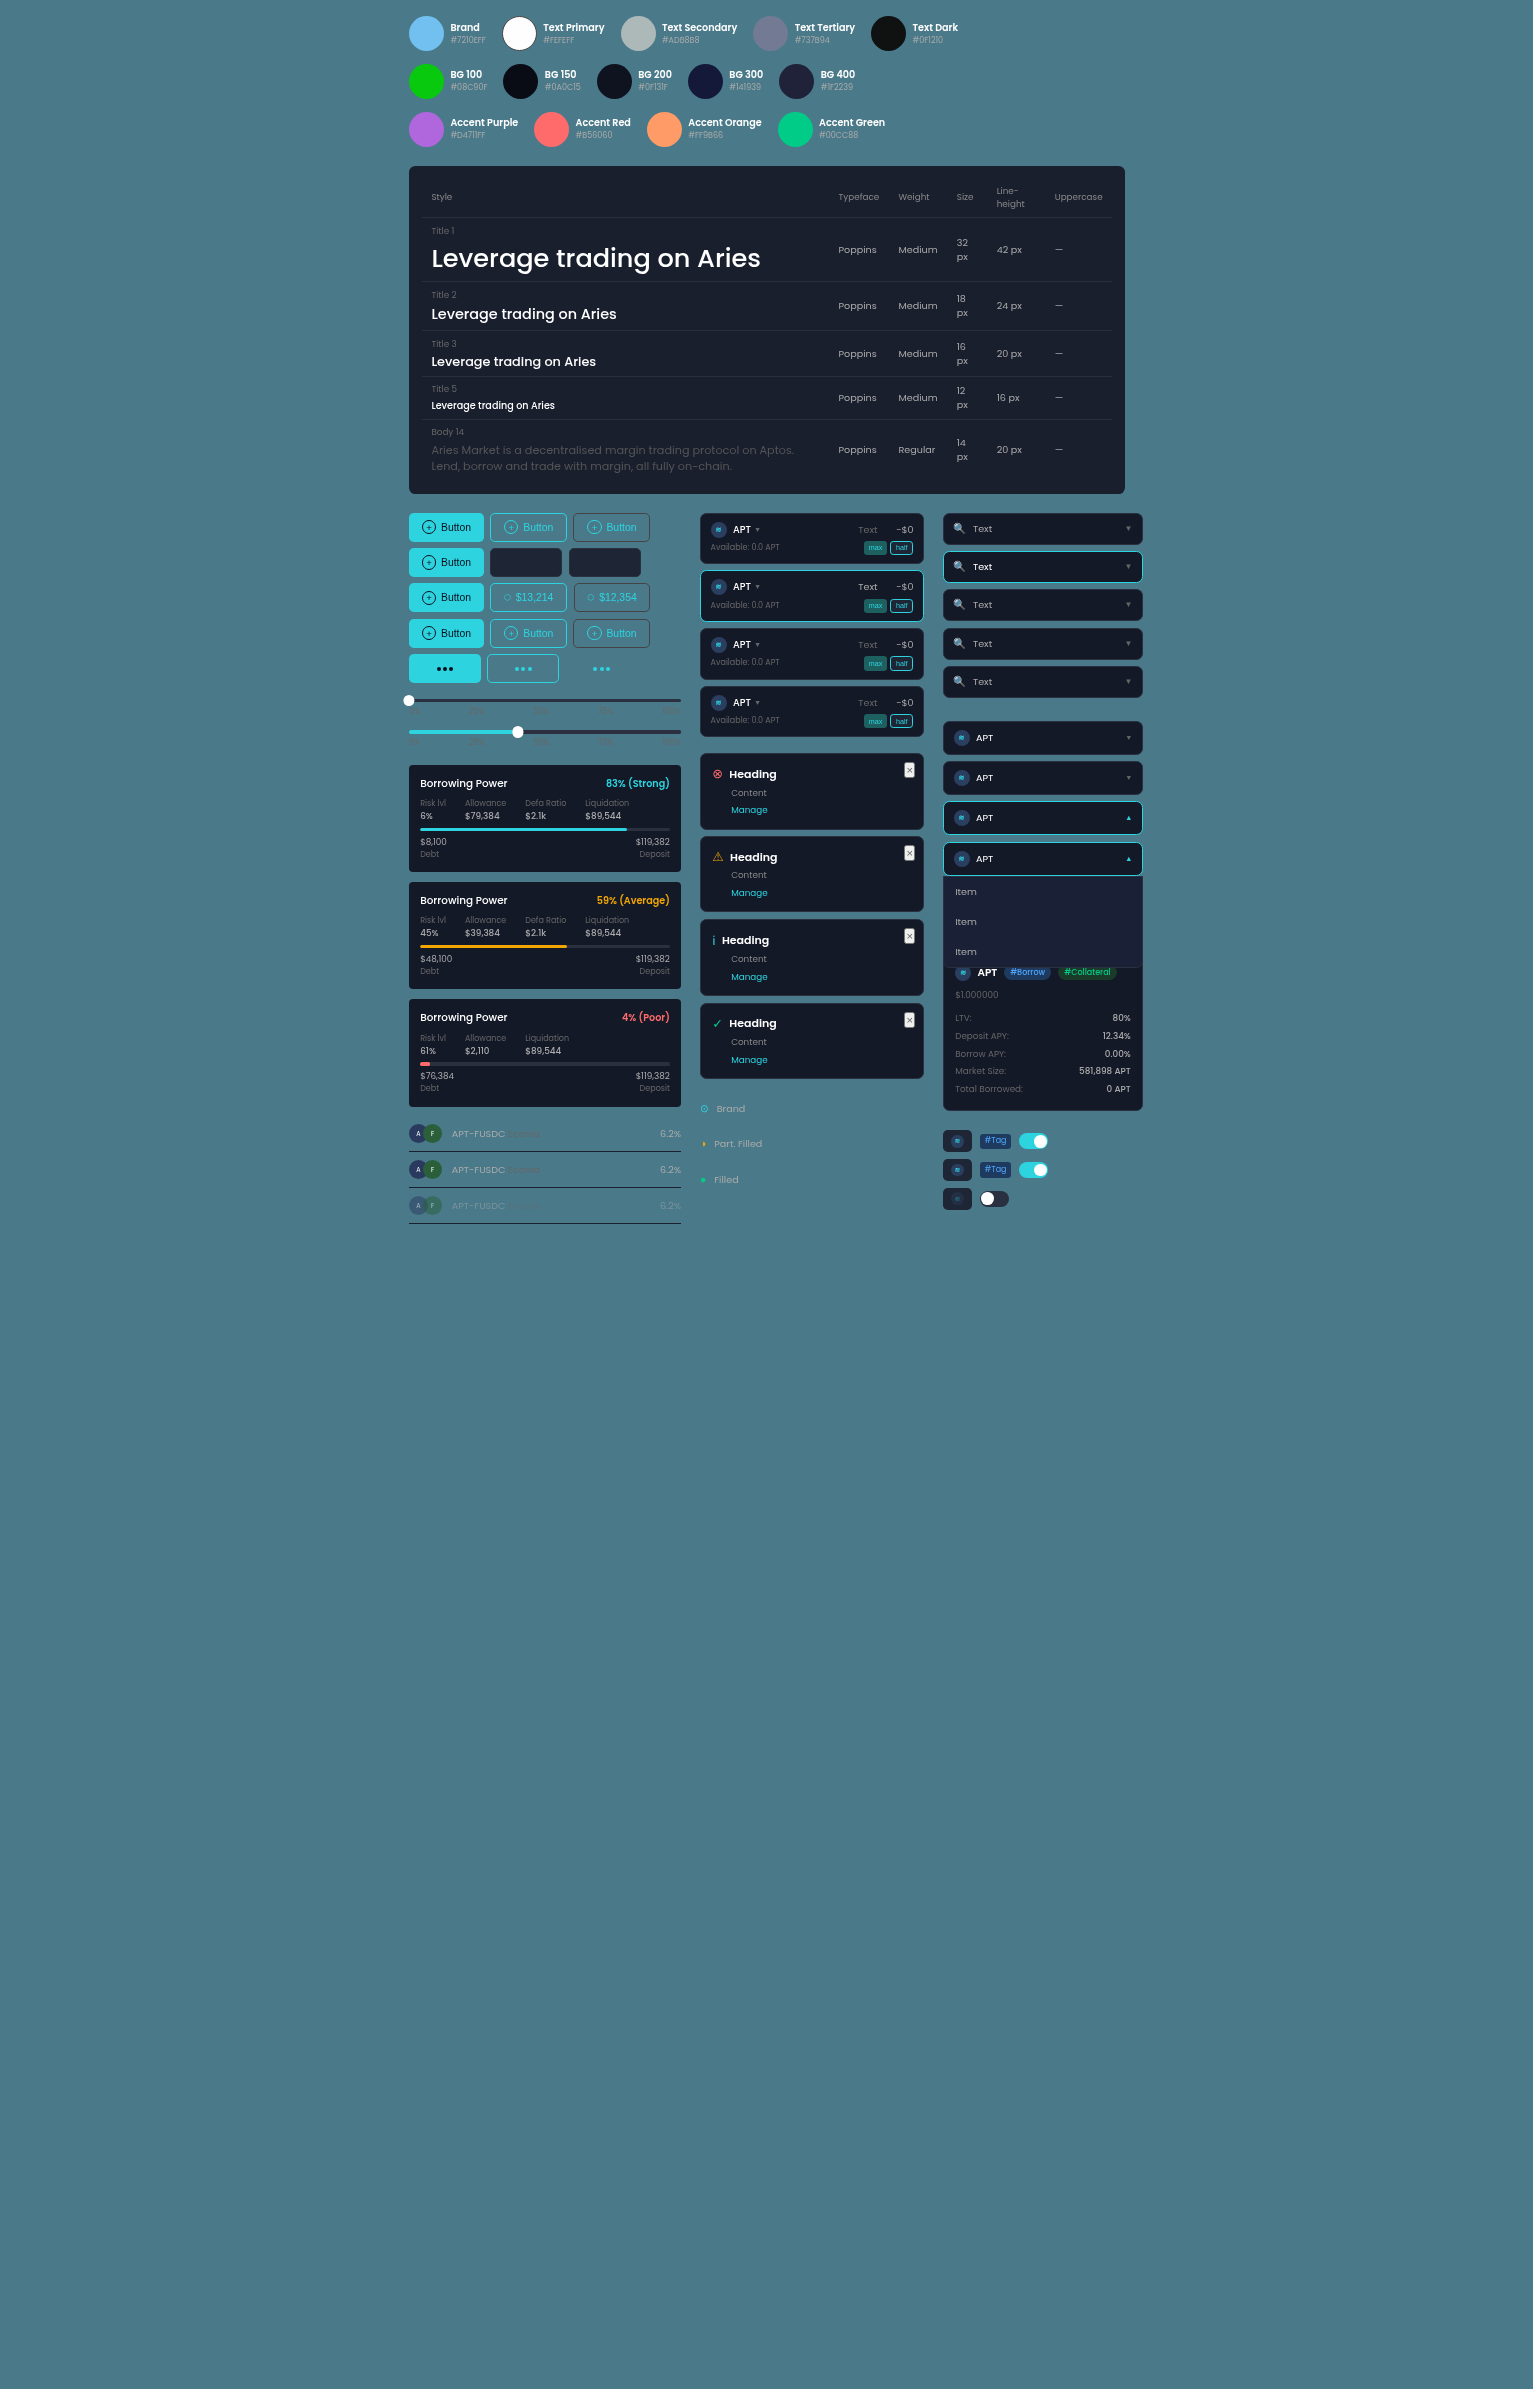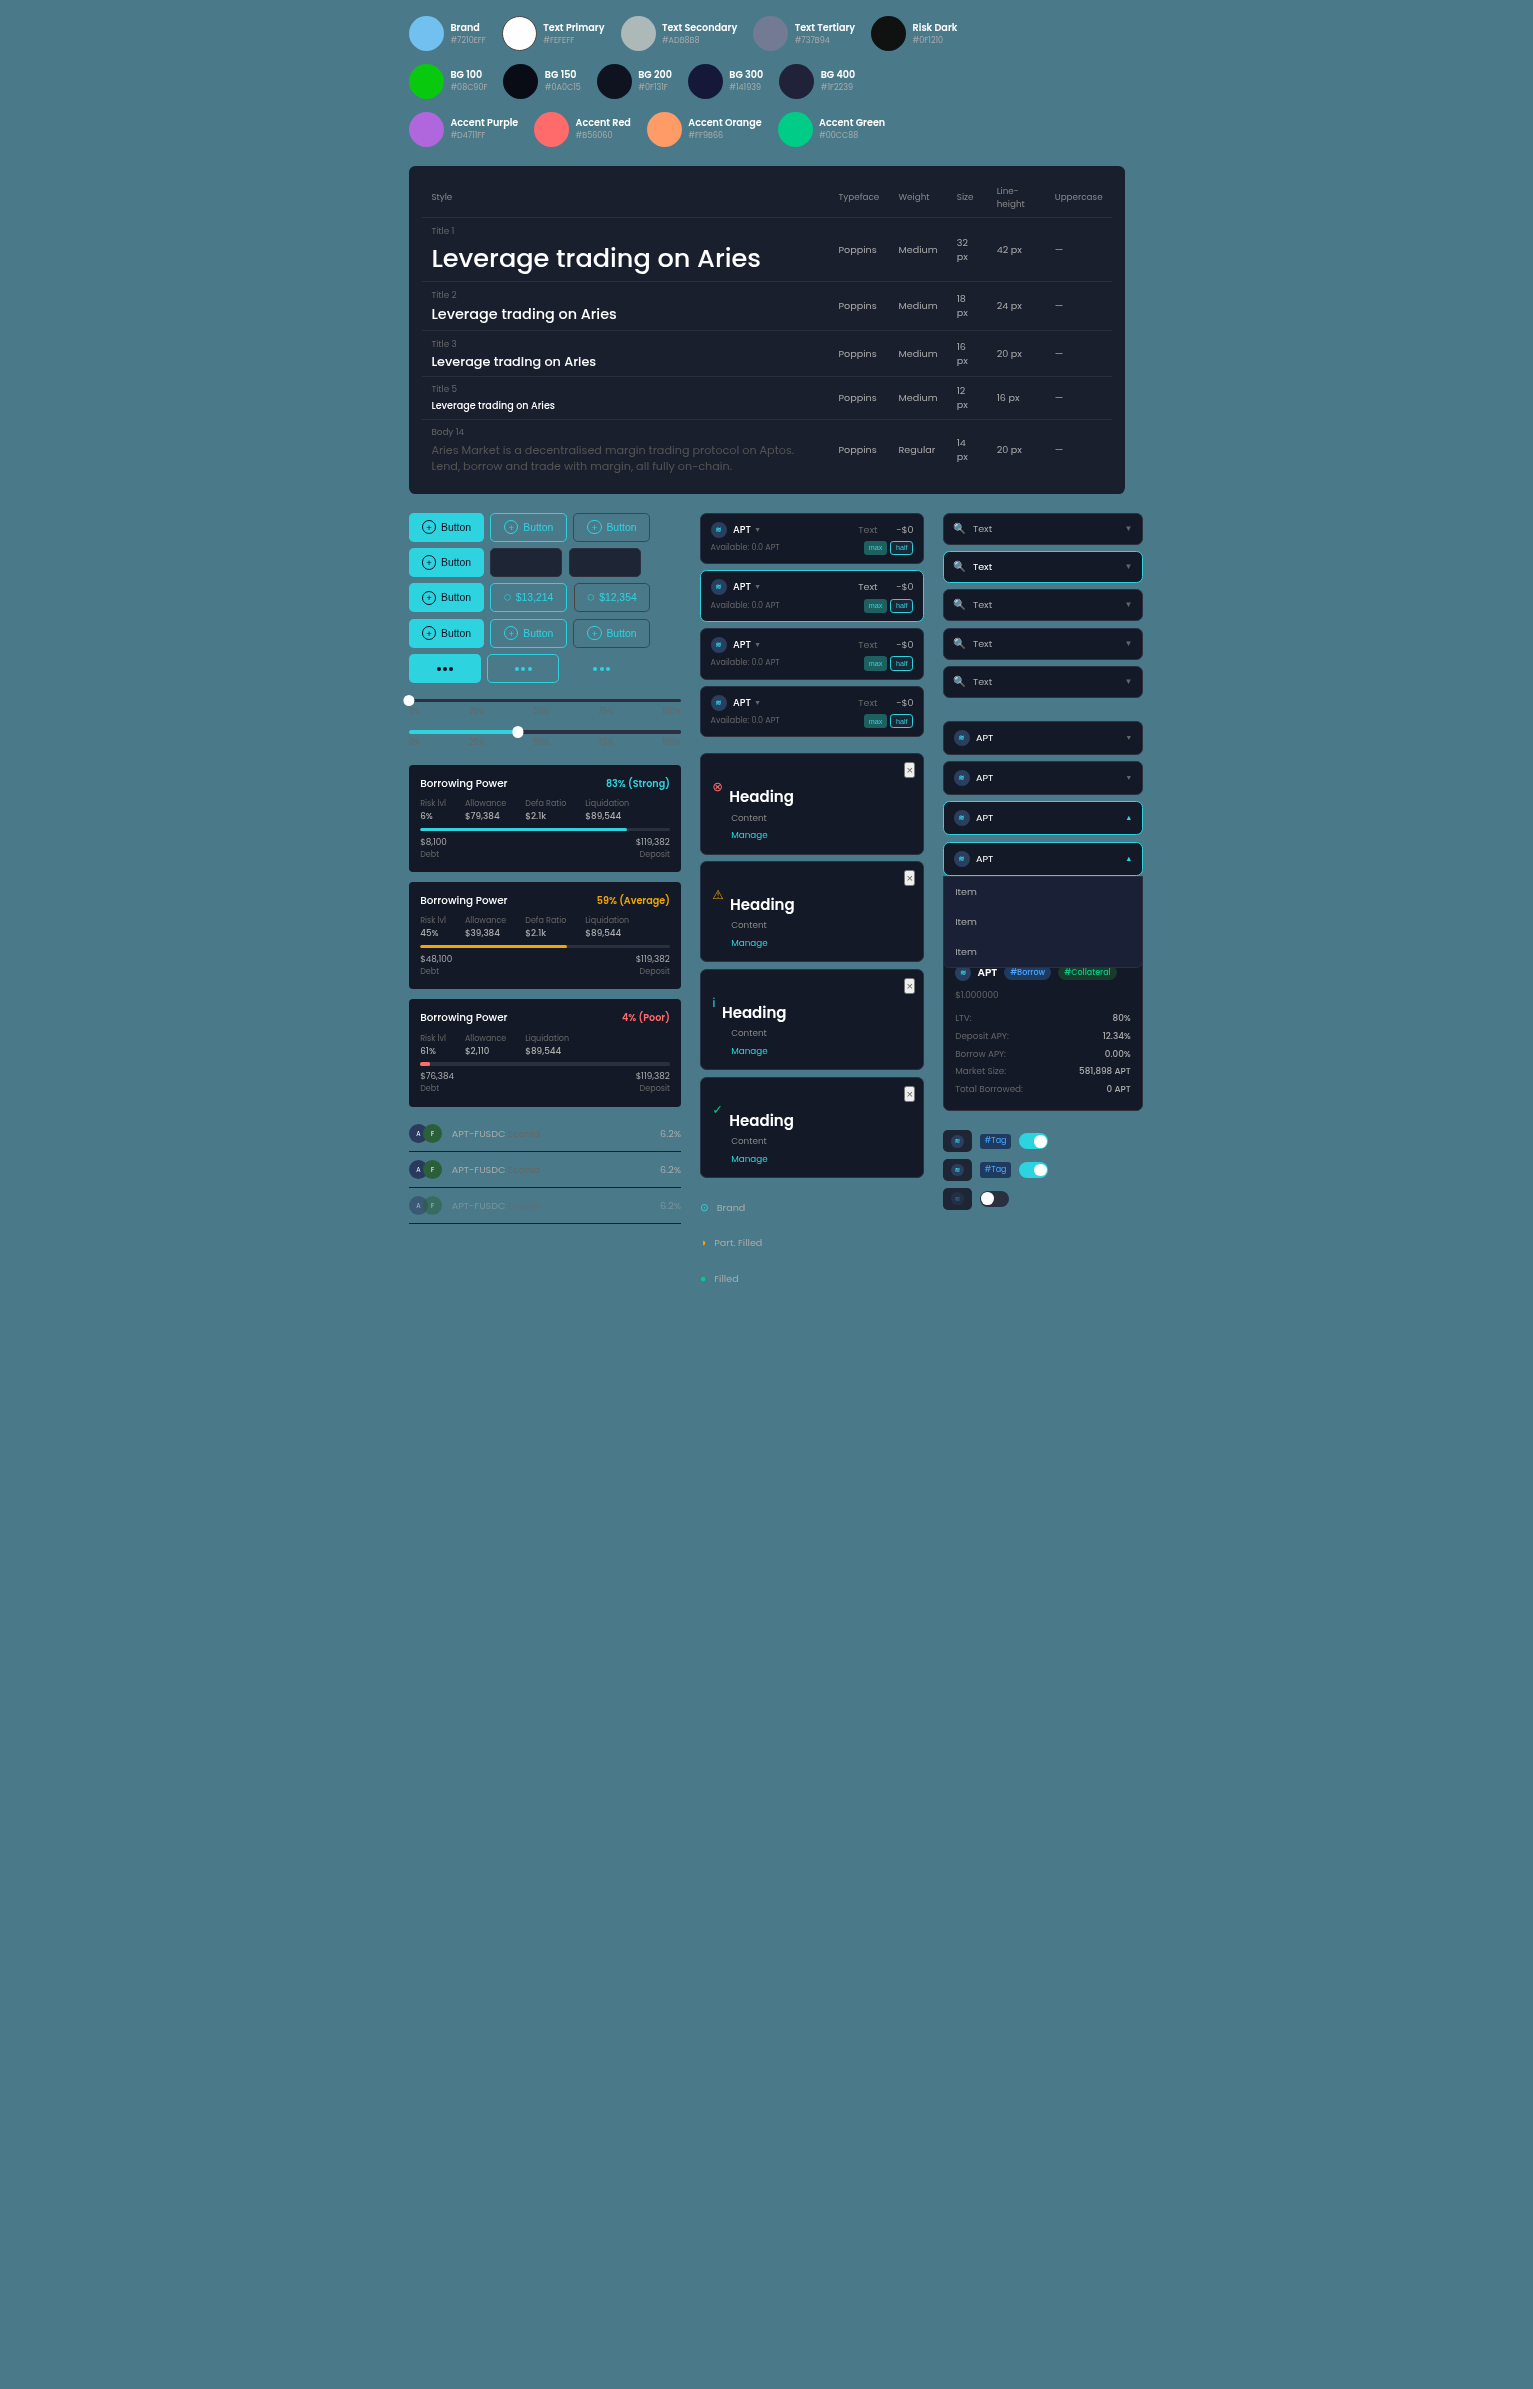--- a/index.html
+++ b/index.html
@@ -432,24 +432,23 @@
       display: flex;
       align-items: center;
       gap: 6.4px;
       margin-bottom: 3.2px;
     }
     .alert-icon-error { color: #ff6b6b; font-size: 12.8px; }
     .alert-icon-warning { color: #f0a500; font-size: 12.8px; }
     .alert-icon-info { color: #2dd4e0; font-size: 12.8px; }
     .alert-icon-success { color: #00cc88; font-size: 12.8px; }
     .alert-title {
-      font-size: 15px;
+      font-size: 11px;
       font-weight: 600;
       color: #ffffff;
-      margin-top: 20px;
     }
     .alert-content {
       font-size: 8.8px;
       color: #888;
       margin-bottom: 4.8px;
       padding-left: 19px;
     }
     .alert-manage {
       font-size: 8.8px;
       color: #2dd4e0;
@@ -639,21 +638,21 @@
       <div class="color-item">
         <div class="color-swatch" style="background:#737B94;"></div>
         <div class="color-info">
           <span class="color-name">Text Tertiary</span>
           <span class="color-hex">#737B94</span>
         </div>
       </div>
       <div class="color-item">
         <div class="color-swatch" style="background:#0F1210;"></div>
         <div class="color-info">
-          <span class="color-name">Risk Dark</span>
+          <span class="color-name">Text Dark</span>
           <span class="color-hex">#0F1210</span>
         </div>
       </div>
     </div>
 
     <div class="palette-row">
       <div class="color-item">
         <div class="color-swatch" style="background:#08C90E;"></div>
         <div class="color-info">
           <span class="color-name">BG 100</span>

